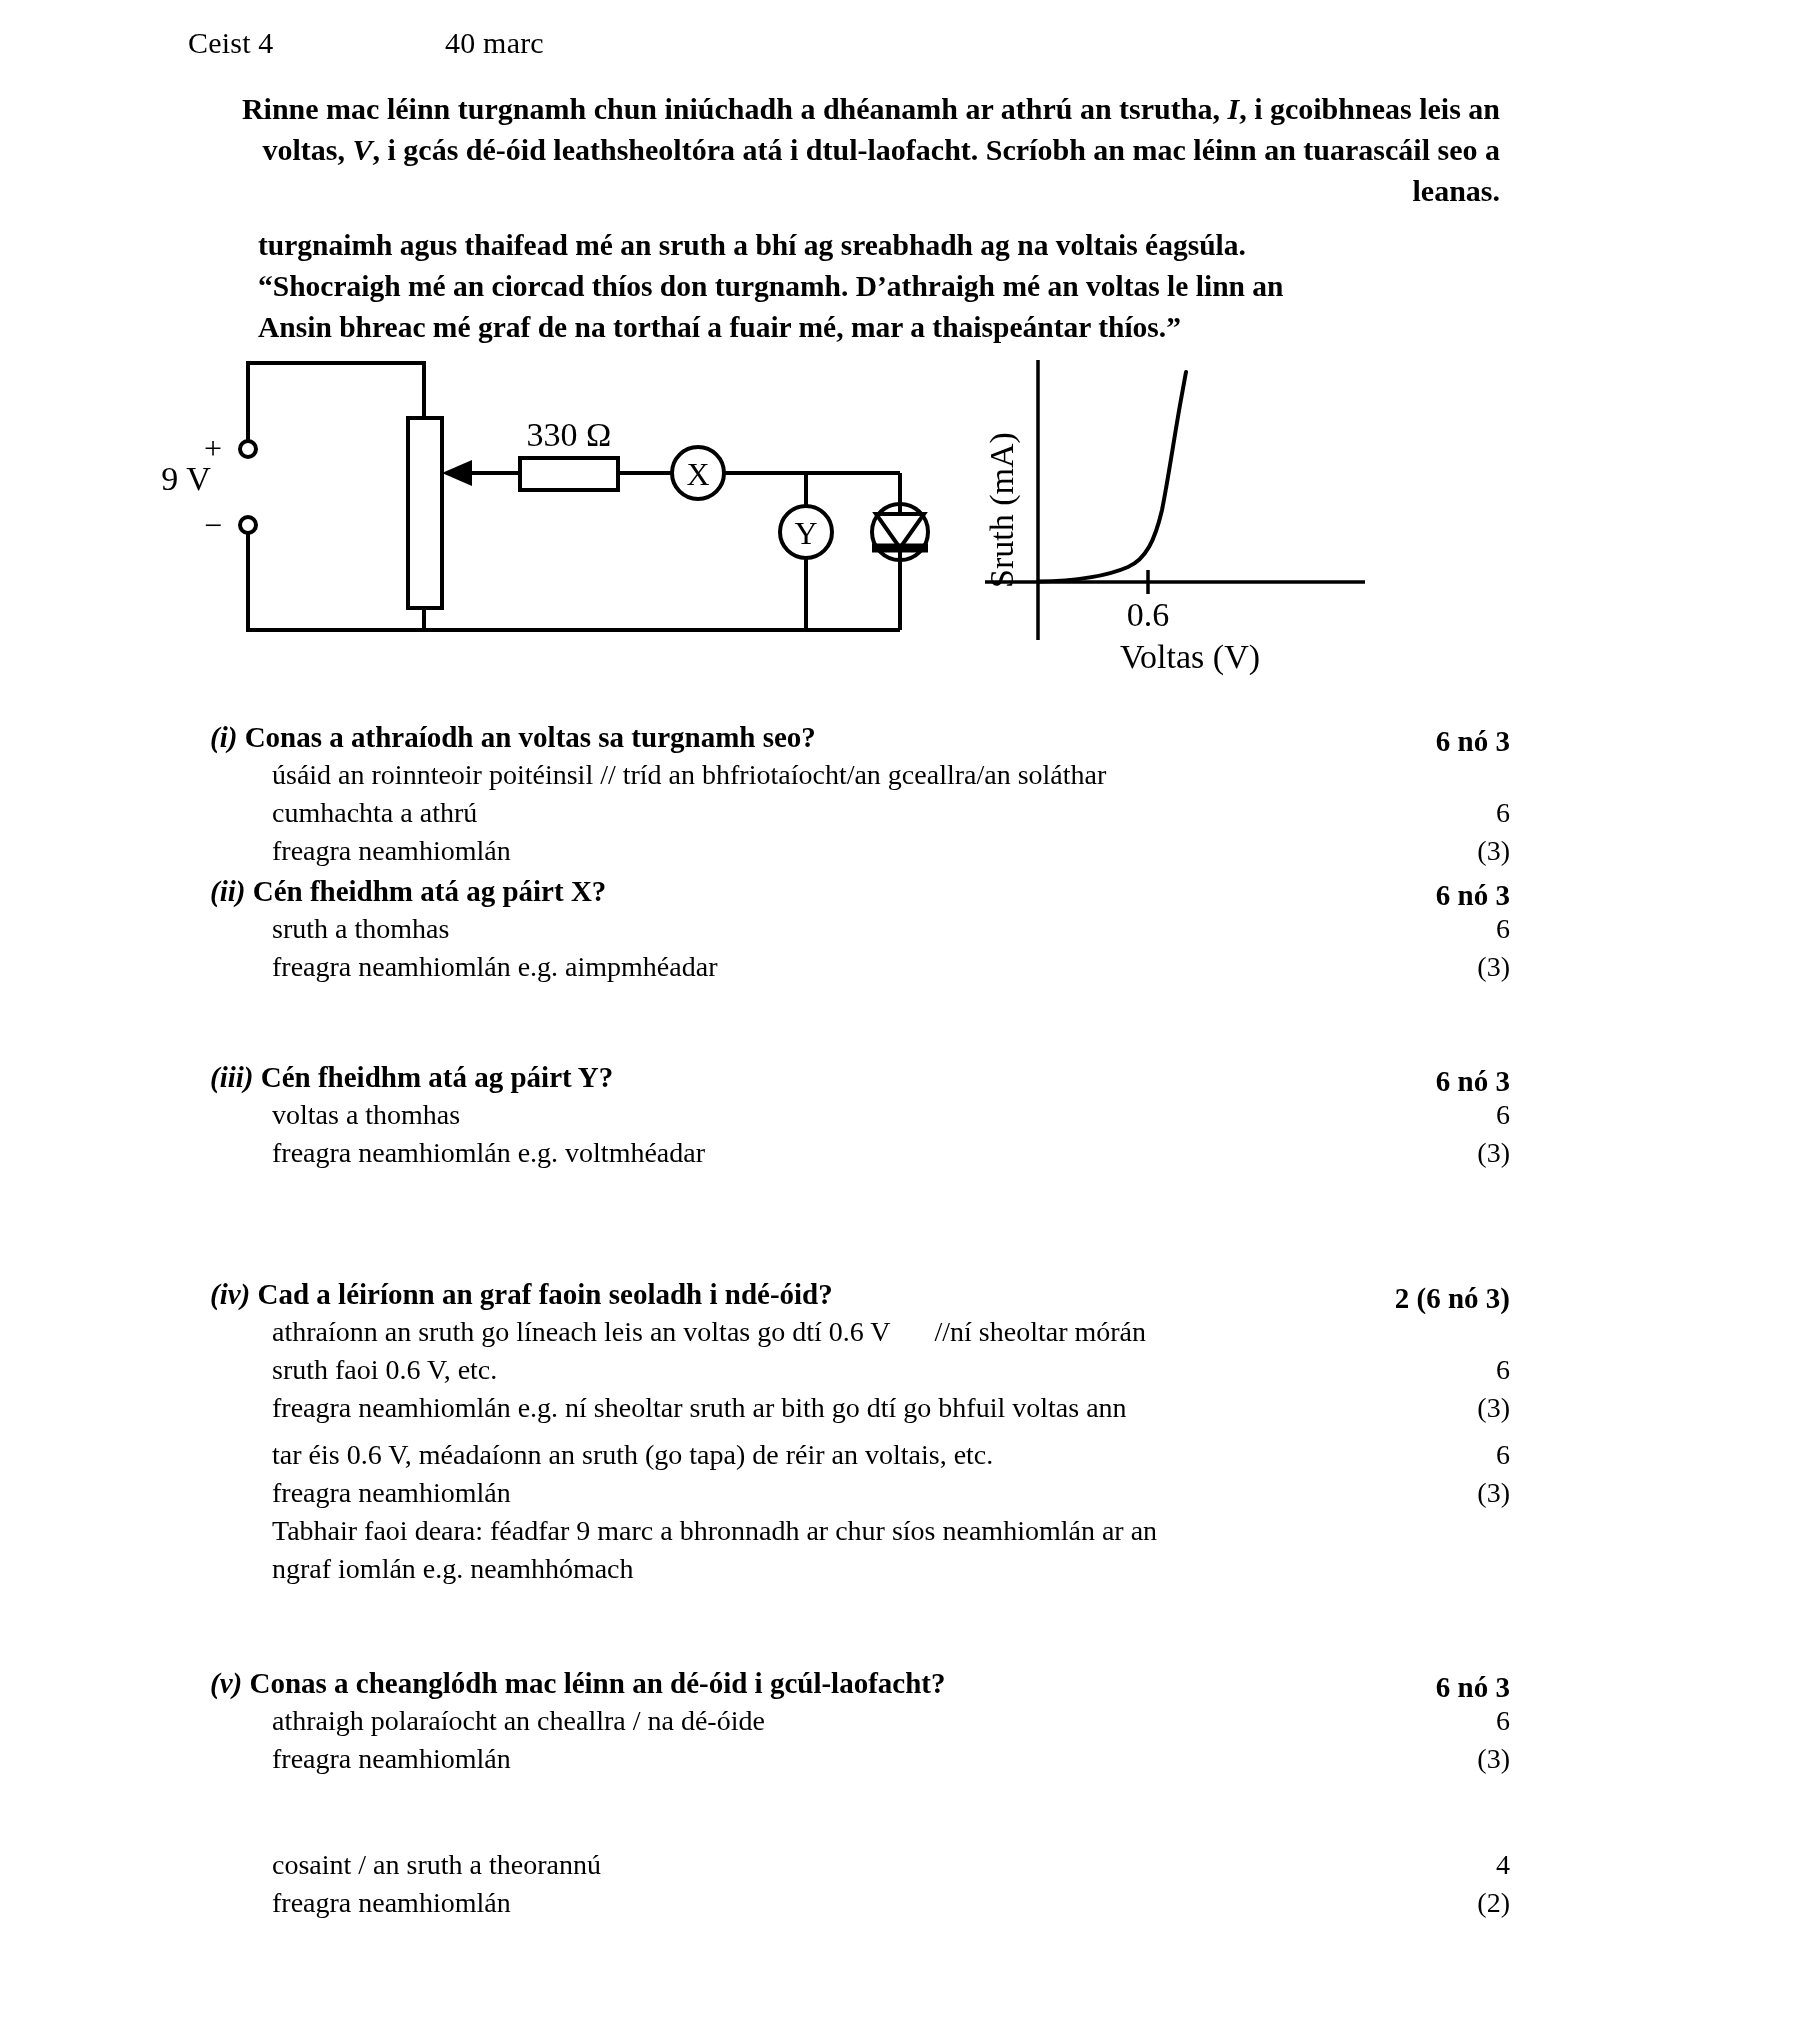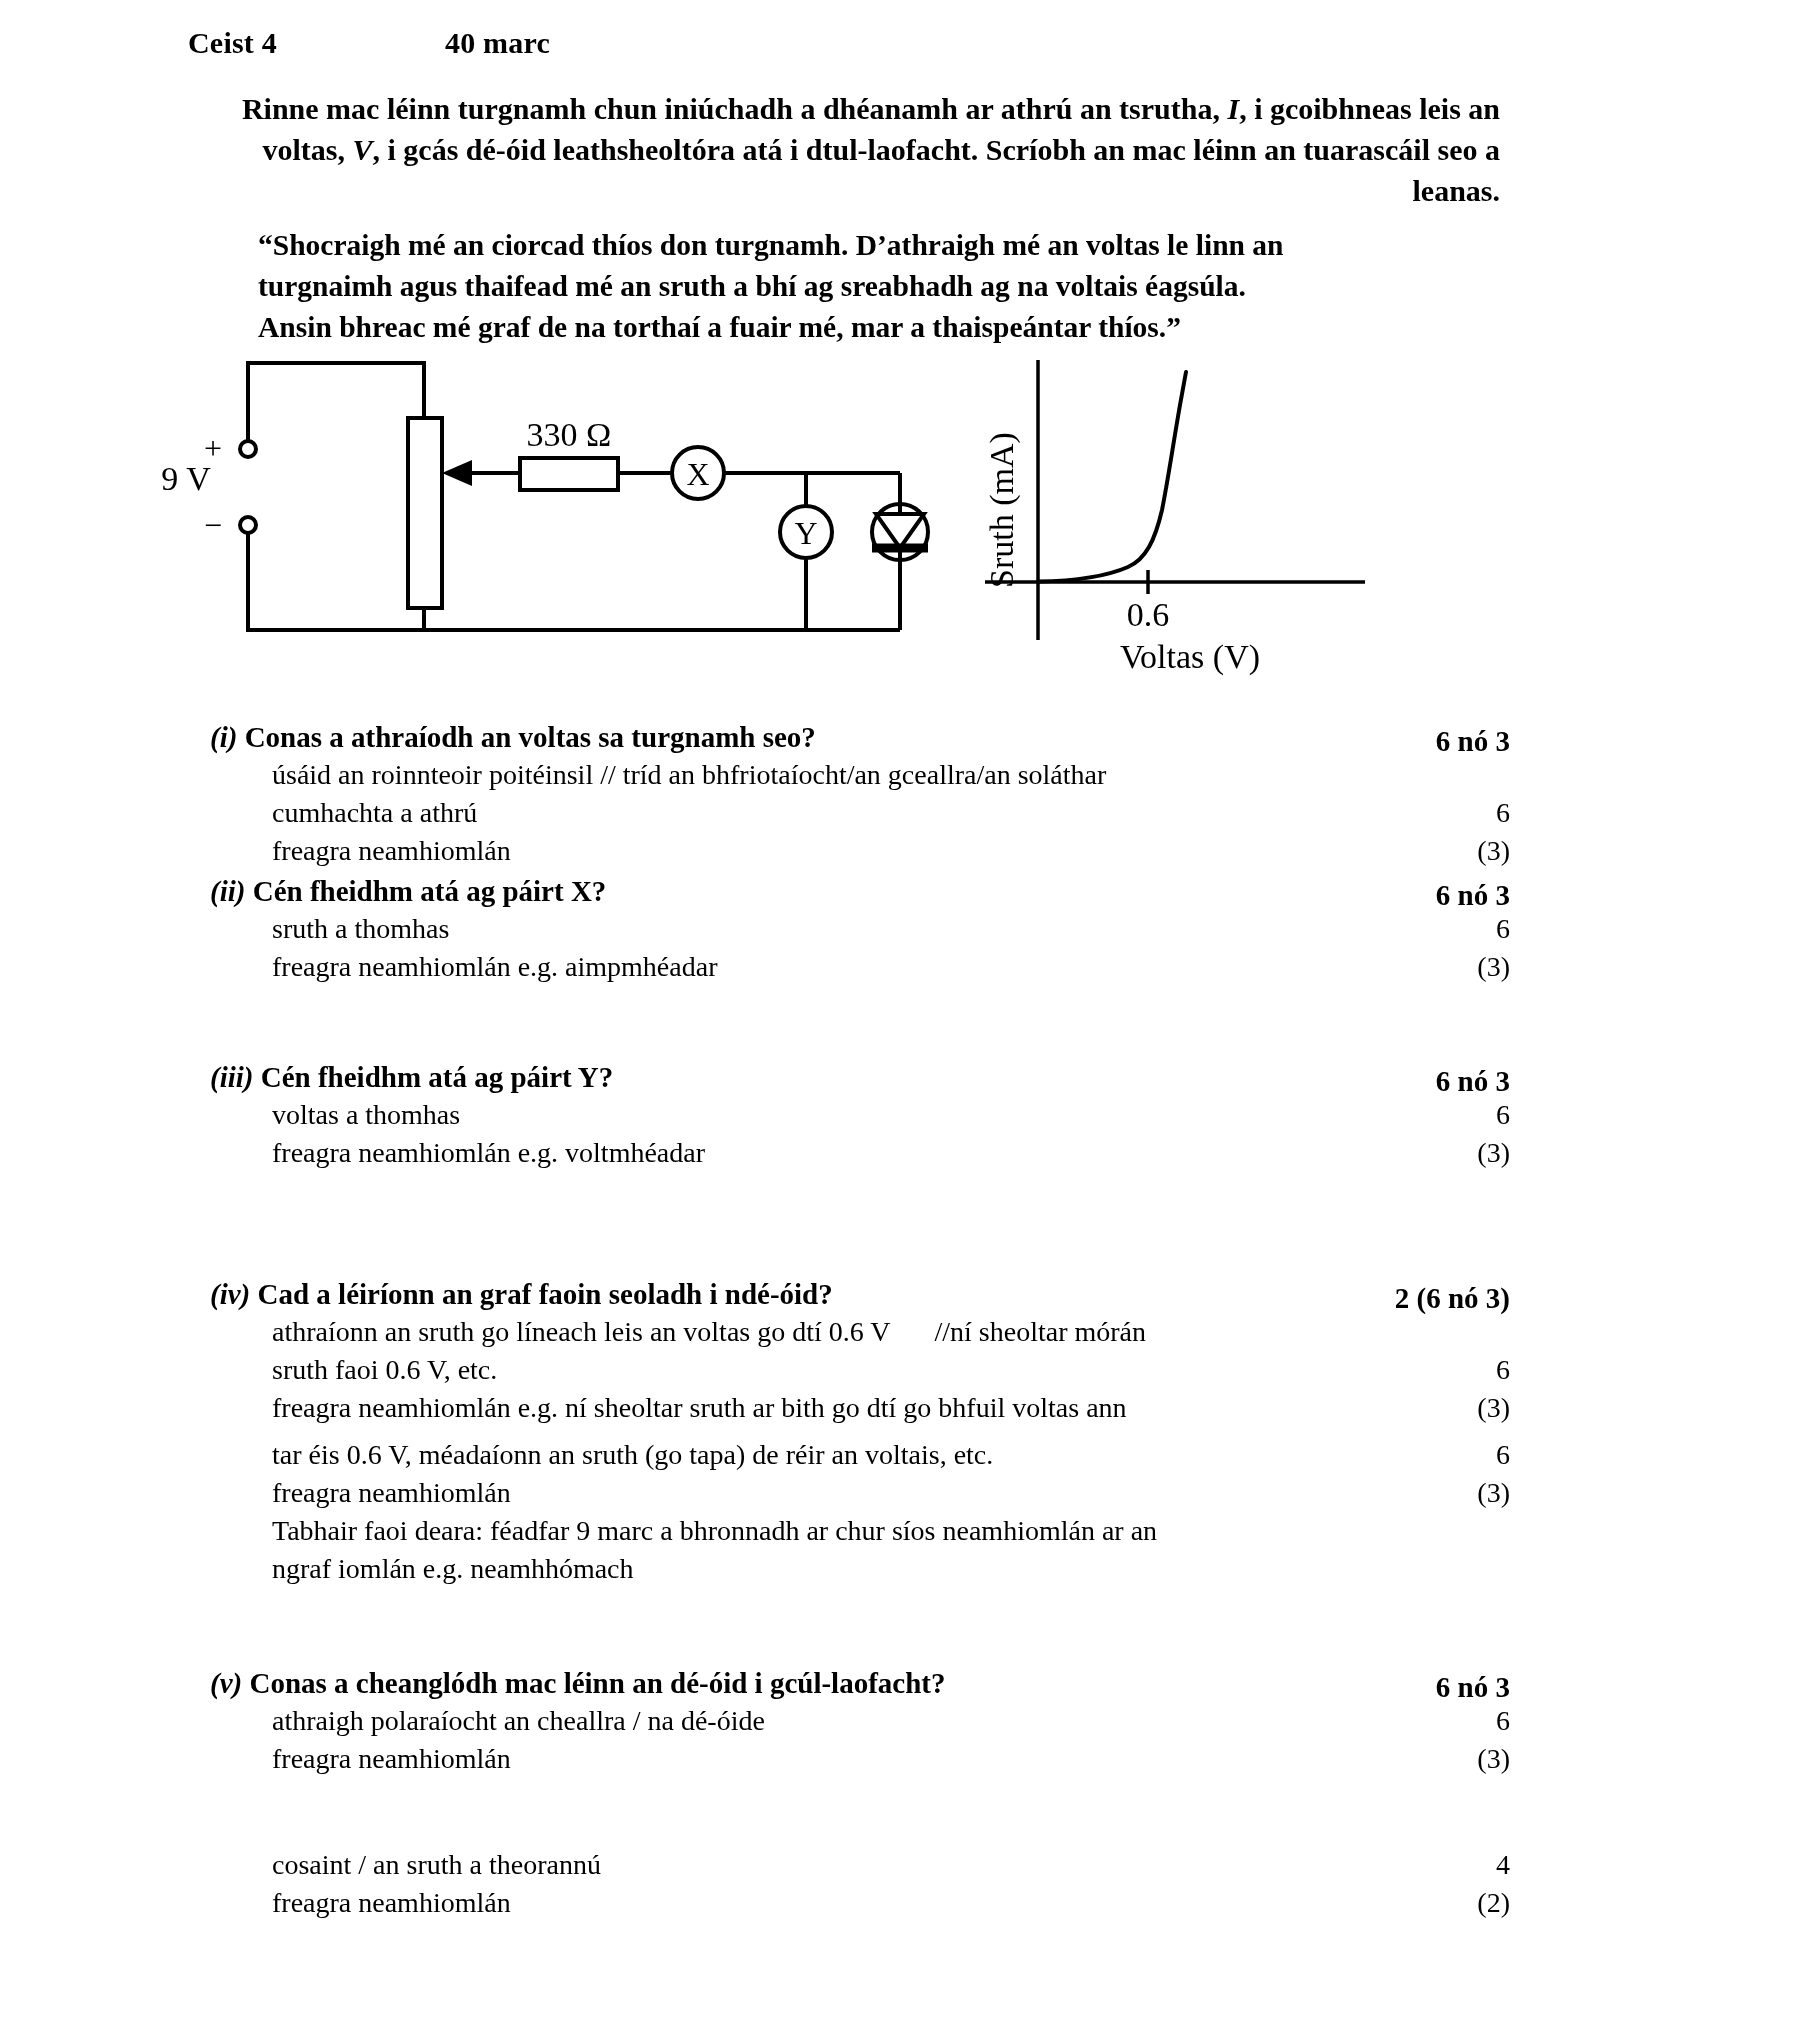--- a/index.html
+++ b/index.html
@@ -20,21 +20,21 @@
     width: 1818px;
     height: 2021px;
     padding: 0;
   }
 
   
   .hdr {
     position: absolute;
     left: 188px;
     top: 26px;
-    font-weight: bold;
+    font-weight: normal;
     font-size: 30px;
     letter-spacing: 0.2px;
   }
   .hdr .q-label { display: inline-block; width: 257px; }
 
   
   .intro {
     position: absolute;
     left: 190px;
     top: 88px;
@@ -121,22 +121,22 @@
 
   <div class="hdr">
     <span class="q-label">Ceist 4</span><span>40 marc</span>
   </div>
 
   <div class="intro">
     <span>Rinne mac léinn turgnamh chun iniúchadh a dhéanamh ar athrú an tsrutha, </span><i>I</i><span>, i gcoibhneas leis an voltas, </span><i>V</i><span>, i gcás dé-óid leathsheoltóra atá i dtul-laofacht. Scríobh an mac léinn an tuarascáil seo a leanas.</span>
   </div>
 
   <div class="quote">
+    <div>turgnaimh agus thaifead mé an sruth a bhí ag sreabhadh ag na voltais éagsúla.</div>
     <div>“Shocraigh mé an ciorcad thíos don turgnamh. D’athraigh mé an voltas le linn an</div>
-    <div>turgnaimh agus thaifead mé an sruth a bhí ag sreabhadh ag na voltais éagsúla.</div>
     <div class="lastline">Ansin bhreac mé graf de na torthaí a fuair mé, mar a thaispeántar thíos.”</div>
   </div>
 
   <div class="figure">
     <svg width="1818" height="360" viewBox="0 0 1818 360" xmlns="http://www.w3.org/2000/svg">
       <g fill="none" stroke="#000" stroke-width="4">
 
         <path d="M 248 99 L 248 13 L 424 13 L 424 68"></path>
 
         <path d="M 248 175 L 248 280 L 424 280"></path>

